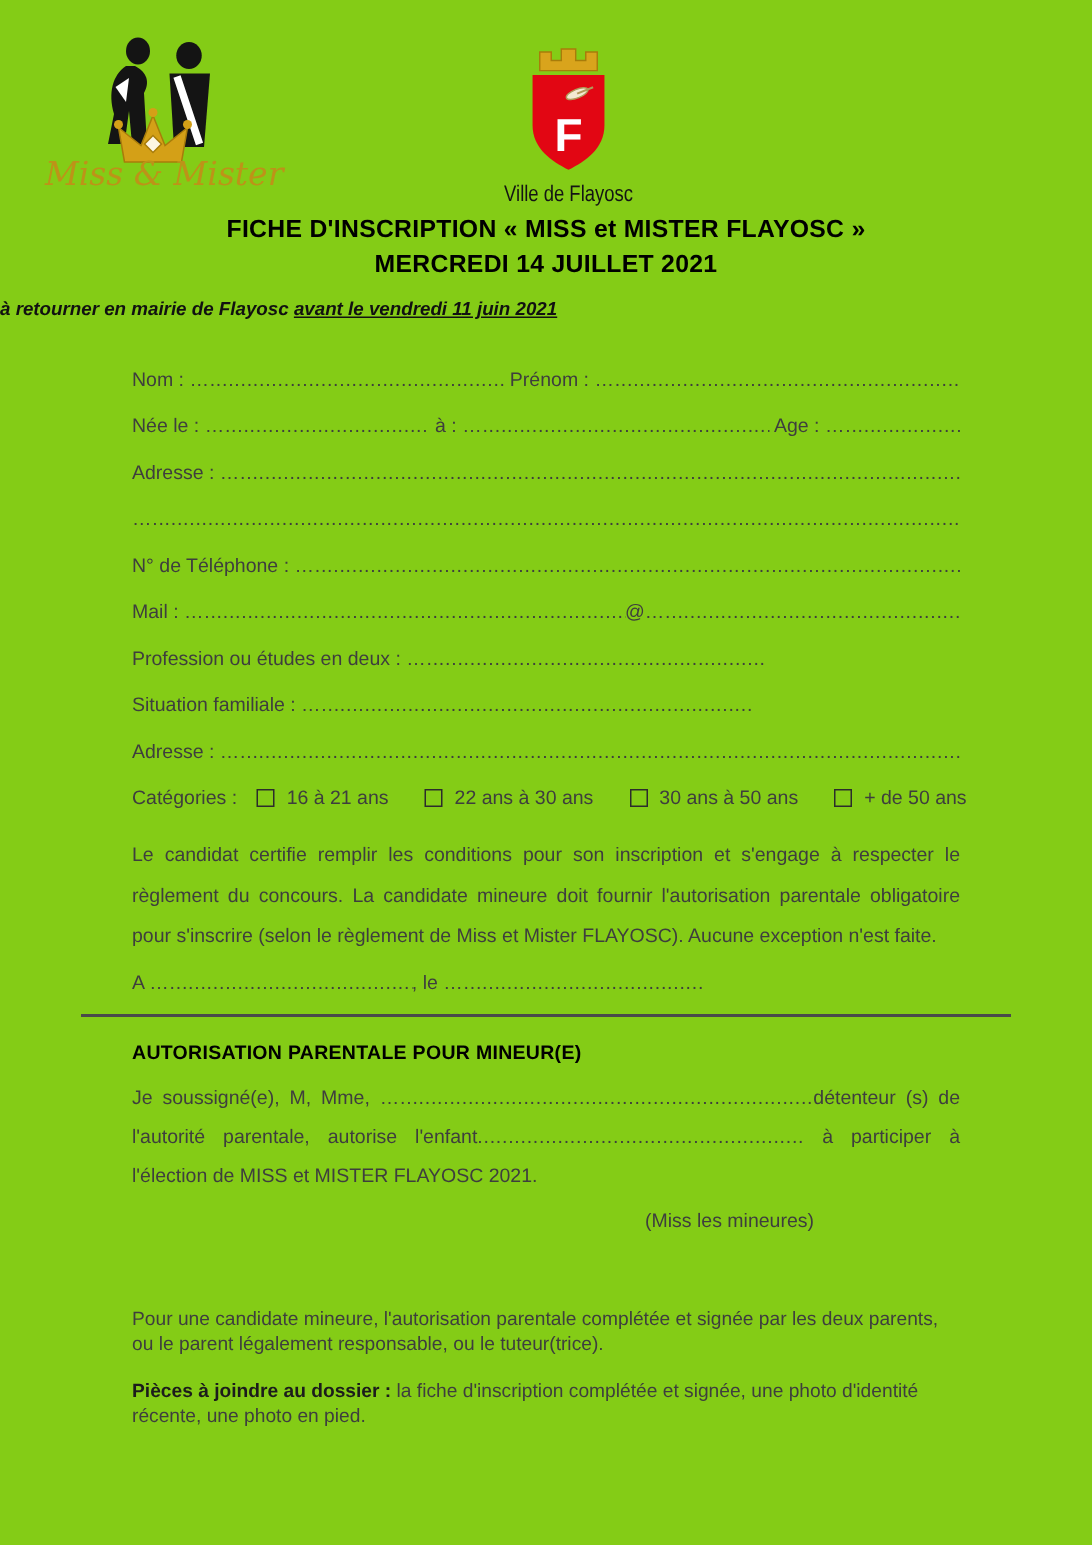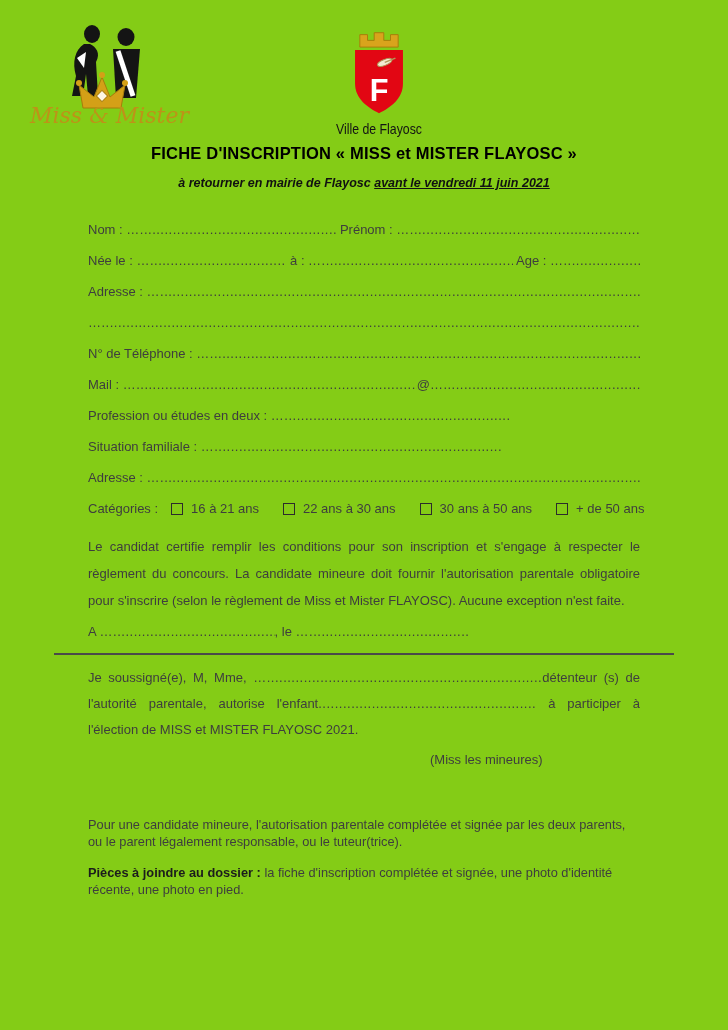--- a/index.html
+++ b/index.html
@@ -6,21 +6,21 @@
   .page{position:relative;width:728px;height:1030px;background:#84cc16;overflow:hidden;
         font-family:"Liberation Sans",sans-serif;color:#3e3e3e;}
   
   .logo-left{position:absolute;left:28px;top:22px;width:175px;height:106px;}
   .logo-right{position:absolute;left:318px;top:26px;width:122px;text-align:center;}
   .logo-right .caption{font-size:15px;color:#141414;letter-spacing:0;transform:scaleX(.82);
         transform-origin:center;white-space:nowrap;margin-top:-2px;}
   
   .title-block{padding-top:142px;text-align:center;}
   .title-line{font-size:16.5px;font-weight:700;color:#000;line-height:23px;letter-spacing:.2px;}
-  .subtitle{margin-top:11px;text-align:center;font-size:12.5px;font-weight:700;font-style:italic;color:#111;}
+  .subtitle{margin-top:11px;text-align:left;font-size:12.5px;font-weight:700;font-style:italic;color:#111;}
   .subtitle .ul{text-decoration:underline;}
   
   .content{margin:30px 88px 0 88px;font-size:13px;}
   .row{display:flex;align-items:baseline;line-height:20px;margin-bottom:11px;}
   .lbl{white-space:pre;flex:none;}
   .fill{flex:1 1 0;overflow:hidden;white-space:nowrap;letter-spacing:.5px;}
   .fw{flex:none;overflow:hidden;white-space:nowrap;letter-spacing:.5px;}
   .w210{width:210px;} .w150{width:150px;} .w205{width:205px;} .w294{width:294px;}
   .w240{width:240px;} .w300{width:300px;} .w175{width:175px;} .w172{width:172px;}
   .cats{display:flex;align-items:center;line-height:20px;margin-bottom:0;}
@@ -69,20 +69,21 @@
         <ellipse cx="56" cy="38" rx="8" ry="3" fill="#f3ead2" stroke="#b09a5a" stroke-width="1"></ellipse>
         <line x1="56" y1="38" x2="68" y2="38" stroke="#b09a5a" stroke-width="1.5"></line>
       </g>
       <text x="50" y="78" text-anchor="middle" font-size="32" font-weight="bold" font-family="Liberation Sans, sans-serif" fill="#ffffff">F</text>
     </svg>
     <div class="caption">Ville de Flayosc</div>
   </div>
 
   <div class="title-block">
     <div class="title-line">FICHE D'INSCRIPTION  « MISS et MISTER FLAYOSC »</div>
+    <div class="title-line">MERCREDI 14 JUILLET 2021</div>
   </div>
   <div class="subtitle"><span>à retourner en mairie de Flayosc </span><span class="ul">avant le vendredi 11 juin 2021</span></div>
 
   <div class="content">
     <div class="row">
       <span class="lbl">Nom : </span>
       <span class="fw w210">….........................................................................................................................................................................</span>
       <span class="lbl"> Prénom : </span>
       <span class="fill">….........................................................................................................................................................................</span>
     </div>
@@ -150,20 +151,21 @@
       <span class="lbl">A </span>
       <span class="fw w175">….........................................................................................................................................................................</span>
       <span class="lbl">, le </span>
       <span class="fw w172">….........................................................................................................................................................................</span>
     </div>
 
   </div>
 
   <div class="divider"></div>
 
+  <div class="heading2">AUTORISATION PARENTALE POUR MINEUR(E)</div>
 
   <div class="para2"><span>Je soussigné(e), M, Mme, </span><span class="dots-inline">…...................................................................</span><span>détenteur (s) de l'autorité parentale, autorise l'enfant</span><span class="dots-inline">.....................................................</span><span> à participer à l'élection de MISS et MISTER FLAYOSC 2021.</span></div>
 
   <div class="sig2">
     <div>(Miss les mineures)</div>
   </div>
 
   <div class="footer">
     <p>Pour une candidate mineure, l'autorisation parentale complétée et signée par les deux parents, ou le parent légalement responsable, ou le tuteur(trice).</p>
     <p><span class="bold">Pièces à joindre au dossier :</span><span> la fiche d'inscription complétée et signée, une photo d'identité récente, une photo en pied.</span></p>

